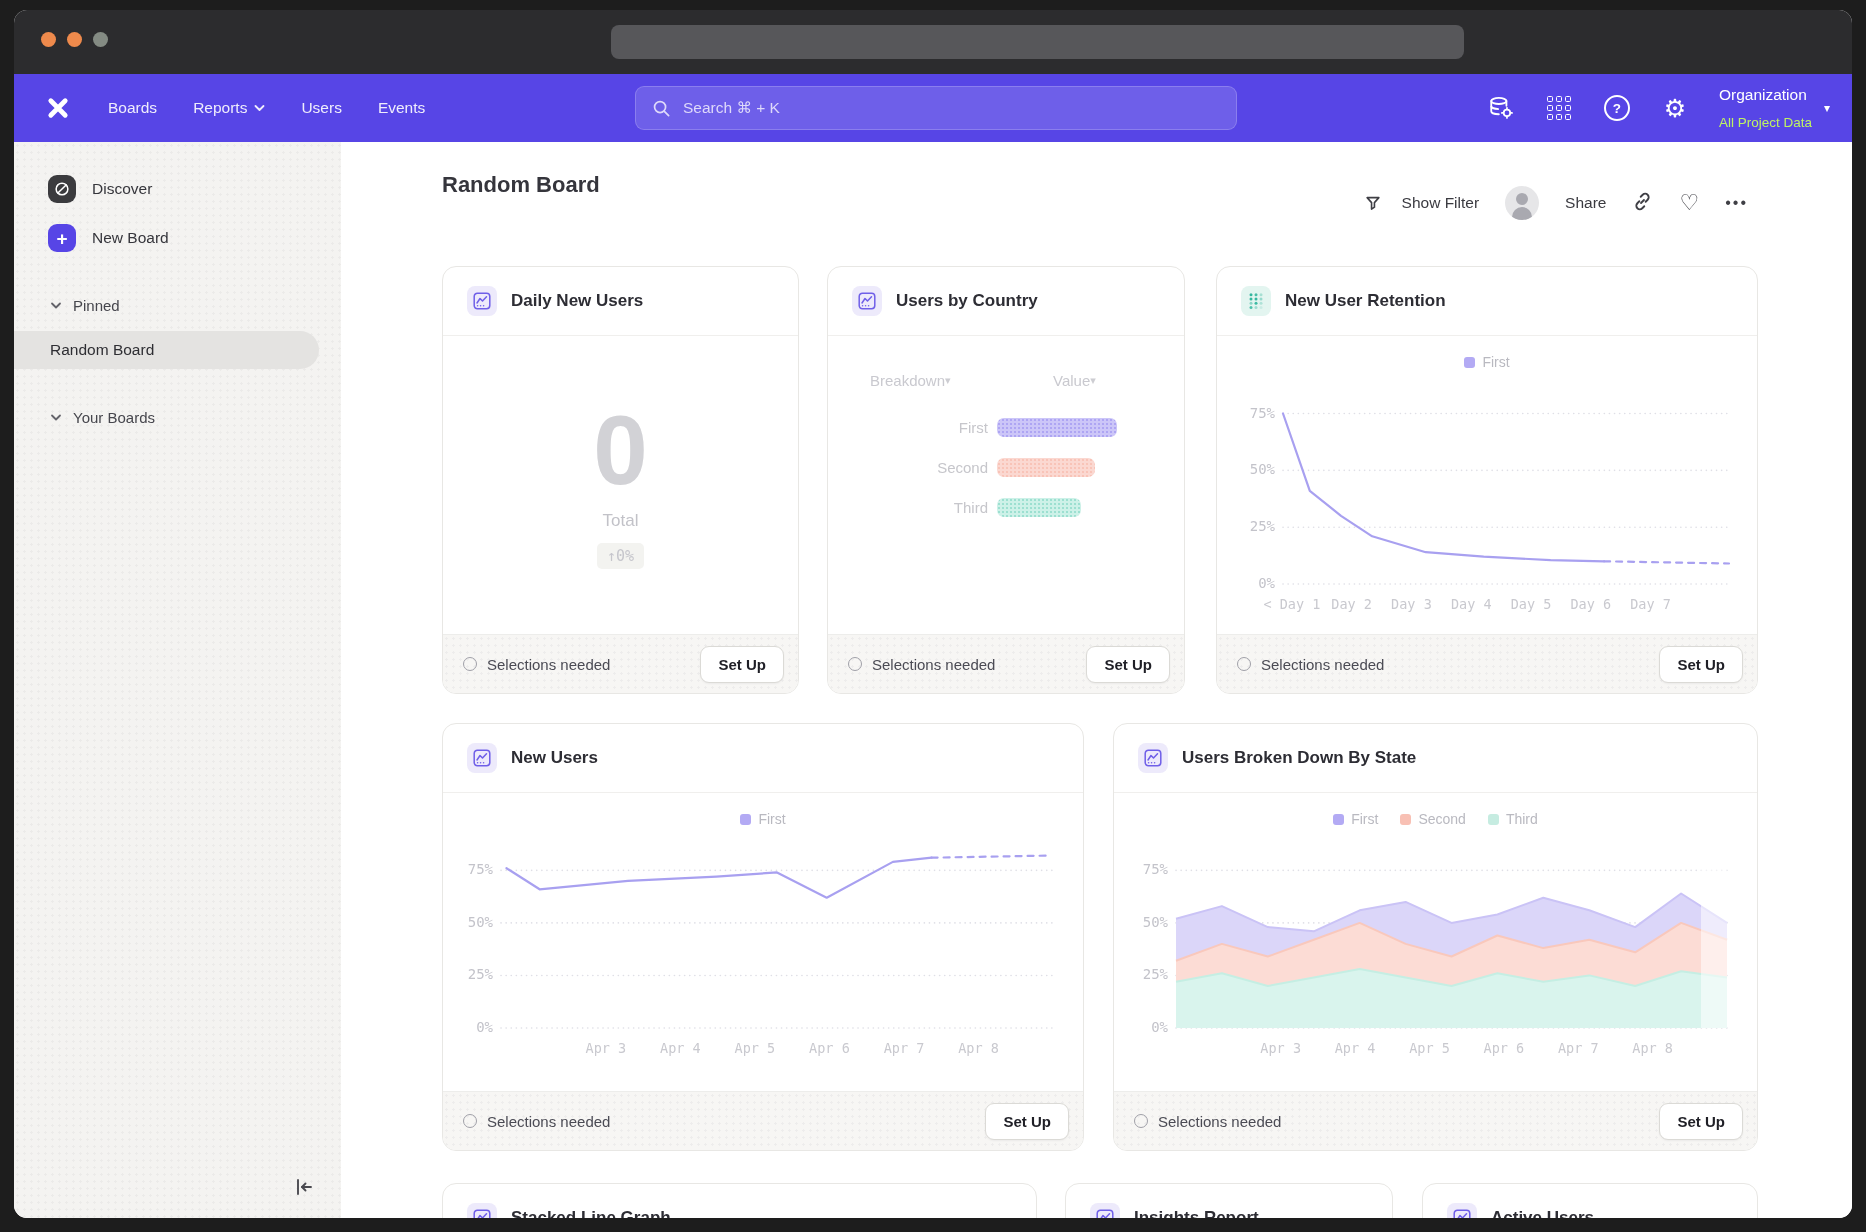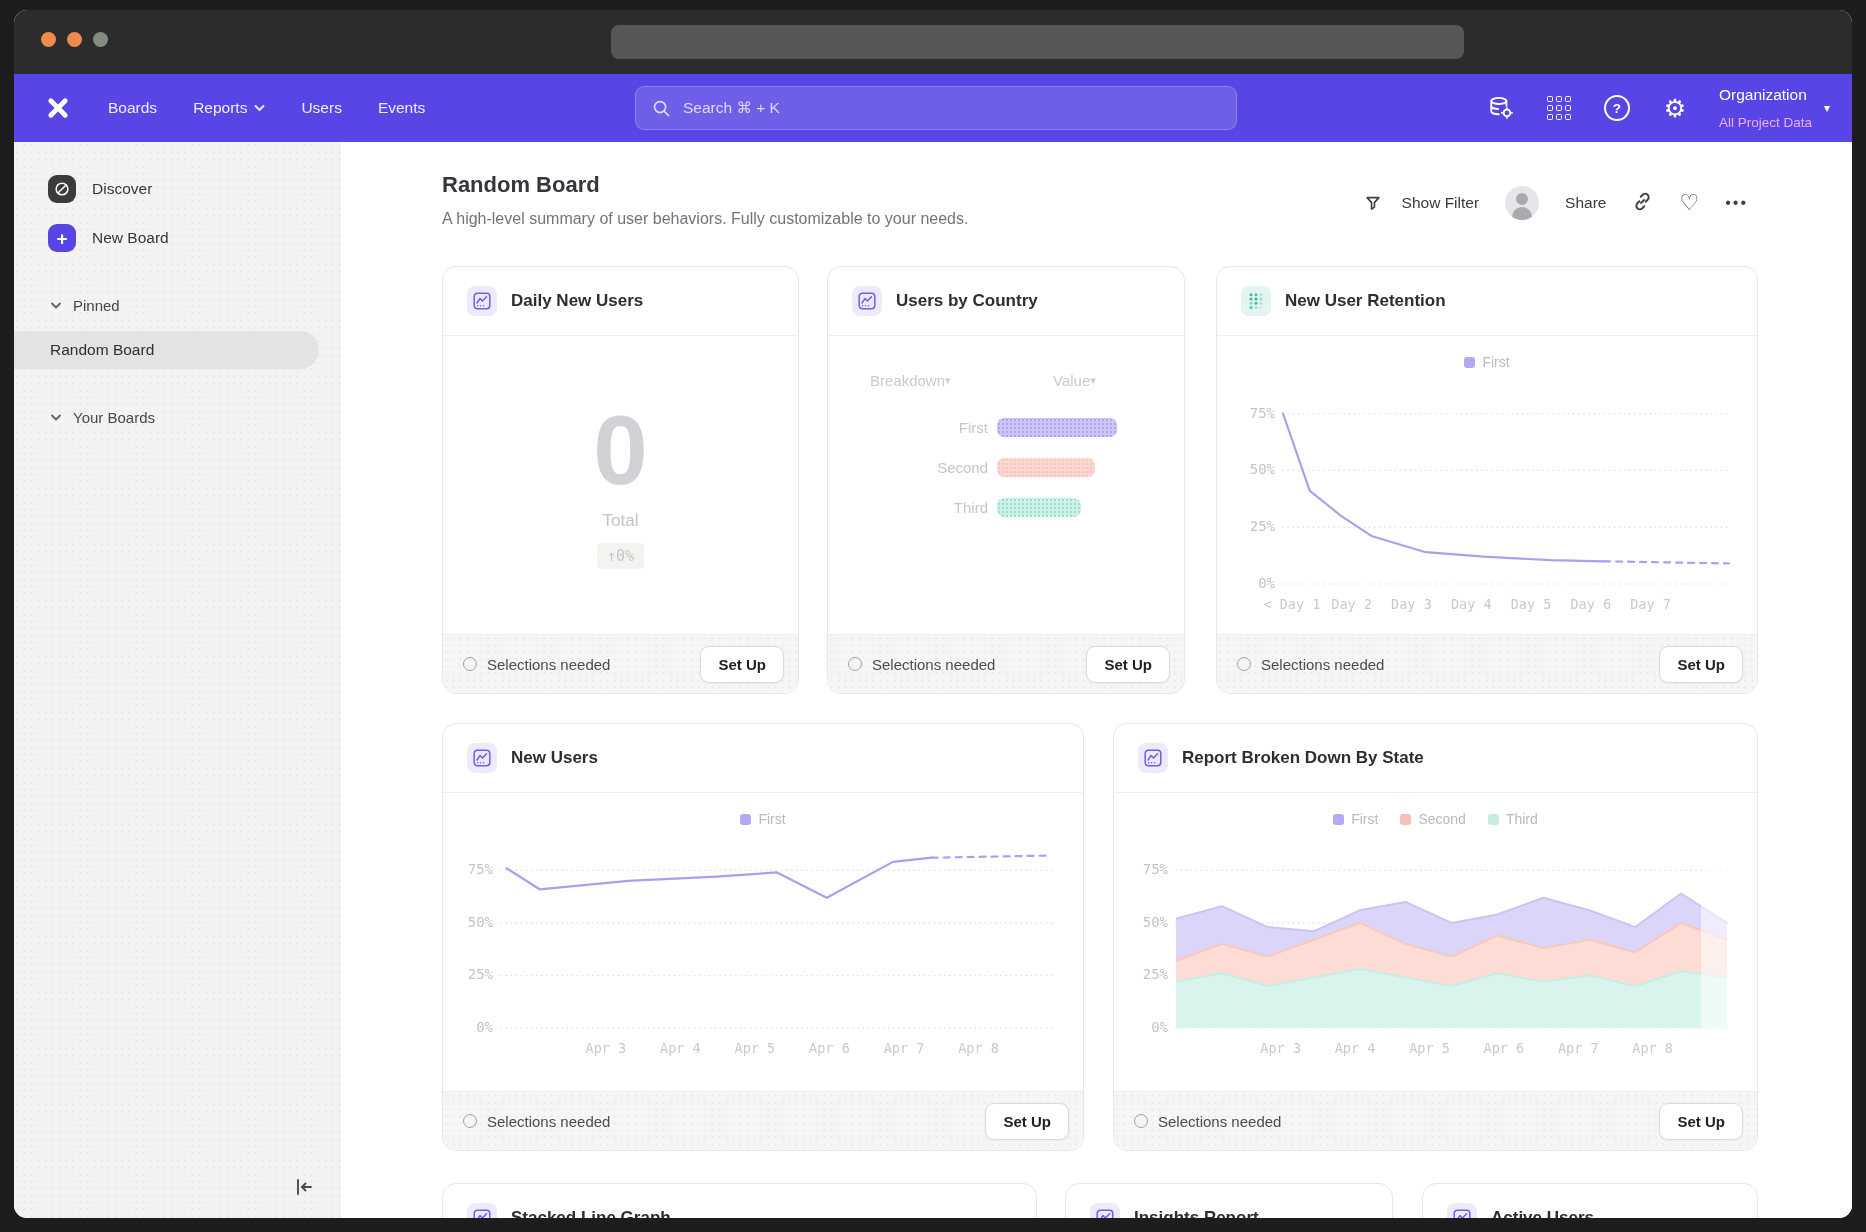--- a/index.html
+++ b/index.html
@@ -16,21 +16,21 @@
   .searchbar{position:absolute;left:621px;top:12px;width:602px;height:44px;border-radius:9px;background:rgba(255,255,255,0.14);border:1px solid rgba(255,255,255,0.20);display:flex;align-items:center;gap:12px;padding:0 16px;box-sizing:border-box;}
   .search-ph{color:#ded9fa;font-size:15.5px;}
   .nav-right{position:absolute;right:22px;top:0;height:68px;display:flex;align-items:center;gap:30px;}
   .nav-icon{display:flex;align-items:center;justify-content:center;width:28px;height:28px;color:#fff;}
   .help-circ{width:22px;height:22px;border-radius:50%;border:2px solid #fff;color:#fff;font-size:13.5px;font-weight:700;display:flex;align-items:center;justify-content:center;}
   .grid9{display:grid;grid-template-columns:repeat(3,6px);grid-template-rows:repeat(3,6px);gap:3px;}
   .grid9 i{border:1.6px solid #fff;border-radius:1.5px;display:block;box-sizing:border-box;}
   .gear-glyph{font-size:25px;line-height:1;color:#fff;}
   .org{display:flex;align-items:center;gap:12px;color:#fff;}
   .org-name{font-size:15.5px;font-weight:400;}
-  .org-sub{font-size:13.5px;margin-top:11px;color:#f0abfc;}
+  .org-sub{font-size:13.5px;margin-top:11px;color:#bef264;}
   .org-caret{font-size:12px;color:#fff;}
   
   .app-body{position:absolute;top:132px;left:0;right:0;bottom:0;}
   .dotted{background-image:radial-gradient(rgba(80,80,90,0.055) 1px,transparent 1.1px);background-size:7px 7px;}
   .sidebar{position:absolute;left:0;top:0;bottom:0;width:327px;background-color:#f4f3f1;border-right:1px solid #eceae8;}
   .side-item{position:absolute;left:34px;display:flex;align-items:center;gap:16px;font-size:15.5px;color:#36363c;cursor:default;}
   .side-ic{width:28px;height:28px;border-radius:9px;display:flex;align-items:center;justify-content:center;flex:none;}
   .side-ic.dark{background:#3b3b3e;}
   .side-ic.purple{background:#5745e6;color:#fff;font-size:19px;font-weight:600;line-height:1;}
   .side-sec{position:absolute;left:36px;display:flex;align-items:center;gap:11px;font-size:15px;color:#46464d;font-weight:500;}
@@ -216,21 +216,20 @@
         <svg width="22" height="22" viewBox="0 0 22 22">
             <line x1="5" y1="4" x2="5" y2="18" stroke="#4a4a50" stroke-width="1.9" stroke-linecap="round"></line>
             <line x1="18" y1="11" x2="9" y2="11" stroke="#4a4a50" stroke-width="1.9" stroke-linecap="round"></line>
             <polyline points="12.5,7.5 9,11 12.5,14.5" stroke="#4a4a50" stroke-width="1.9" fill="none" stroke-linecap="round" stroke-linejoin="round"></polyline>
           </svg>
       </div>
     </aside>
 
     <main class="main">
       <div class="board-title">Random Board</div>
-      <div class="board-sub">A high-level summary of user behaviors. Fully customizable to your needs.</div>
 
       <div class="actions">
         <span class="action-pair">
           <svg width="18" height="18" viewBox="0 0 20 20">
               <path d="M3.5 4 h13 l-4.9 5.6 v5 l-3.2 2.2 v-7.2 z" stroke="#3f3f45" stroke-width="1.8" fill="none" stroke-linejoin="round"></path>
             </svg>
           <span class="action-lbl">Show Filter</span>
         </span>
         <span class="avatar">
             <span class="head"></span>
@@ -429,21 +428,21 @@
         <div class="card-h">
           <span class="cicon">
             <svg width="18" height="18" viewBox="0 0 18 18">
                 <rect x="1.2" y="1.2" width="15.6" height="15.6" rx="3.2" stroke="#6f5fe8" stroke-width="1.5" fill="none"></rect>
                 <polyline points="4,11 7,6.5 9.5,9 13.5,4.8" stroke="#6f5fe8" stroke-width="1.5" fill="none" stroke-linecap="round" stroke-linejoin="round"></polyline>
                 <circle cx="4.6" cy="13.7" r="0.8" fill="#6f5fe8"></circle>
                 <circle cx="7.6" cy="13.7" r="0.8" fill="#6f5fe8"></circle>
                 <circle cx="10.6" cy="13.7" r="0.8" fill="#6f5fe8"></circle>
               </svg>
           </span>
-          <span class="ctitle">Report Broken Down By State</span>
+          <span class="ctitle">Users Broken Down By State</span>
         </div>
         <div class="legend">
             <span class="leg-item">
               <span class="leg-sq" style="background: rgb(179, 170, 244);"></span>
               <span>First</span>
             </span>
             <span class="leg-item">
               <span class="leg-sq" style="background: rgb(248, 192, 180);"></span>
               <span>Second</span>
             </span>

